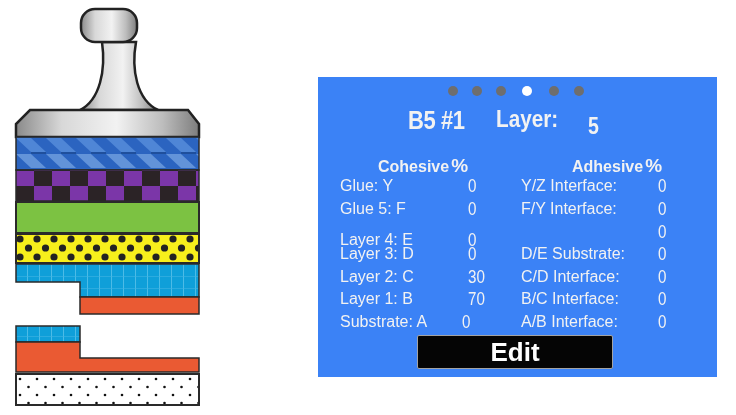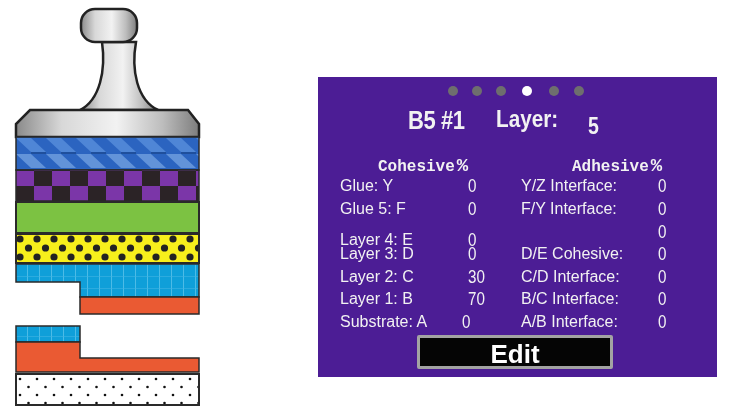--- a/index.html
+++ b/index.html
@@ -5,48 +5,48 @@
   html, body { margin: 0; padding: 0; background: #ffffff; }
   body { width: 736px; height: 415px; position: relative; overflow: hidden; font-family: "Liberation Sans", sans-serif; }
 
   
   .stack { position: absolute; left: 0; top: 0; width: 220px; height: 415px; }
   .stack svg { position: absolute; left: 0; top: 0; }
 
   
   .panel {
     position: absolute; left: 318px; top: 77px; width: 399px; height: 300px;
-    background: #4c1d95; color: #f2f2f2;
+    background: #3b82f6; color: #f2f2f2;
   }
   .dots { position: absolute; left: 0; right: 0; top: 9px; height: 12px; text-align: center; }
   .dot { position: absolute; width: 10px; height: 10px; border-radius: 50%; background: #6e6e6e; top: 0; }
   .dot.active { background: #ffffff; }
 
   .title-row { position: absolute; top: 26px; left: 0; width: 100%; height: 36px; }
   .title-id { position: absolute; left: 90px; top: 3px; font-size: 25px; font-weight: bold; letter-spacing: -0.5px; transform: scaleX(0.88); transform-origin: left; }
   .title-layer-label { position: absolute; left: 178px; top: 3px; font-size: 23px; font-weight: bold; transform: scaleX(0.9); transform-origin: left; }
   .title-layer-val { position: absolute; left: 270px; top: 10px; font-size: 23px; font-weight: bold; transform: scaleX(0.85); transform-origin: left; }
 
-  .col-head { position: absolute; top: 78px; font-size: 16px; font-weight: bold; font-family: Liberation Mono, monospace; }
+  .col-head { position: absolute; top: 78px; font-size: 16px; font-weight: bold; }
   .col-head .pct { font-size: 19px; margin-left: 2px; }
   .head-coh { left: 60px; }
   .head-adh { left: 254px; }
 
   .row { position: absolute; font-size: 16px; height: 22px; line-height: 22px; white-space: nowrap; }
   .lbl { position: absolute; left: 0; }
   .val { position: absolute; font-size: 19px; transform: scaleX(0.8); transform-origin: left; }
 
   .coh-row { left: 22px; width: 170px; }
   .coh-row .val { left: 128px; }
   .adh-row { left: 203px; width: 190px; }
   .adh-row .val { left: 137px; }
 
   .edit-btn {
     position: absolute; left: 99px; top: 258px; width: 196px; height: 34px;
-    border: 3px solid #a3a3a3; box-sizing: border-box; border-radius: 2px;
+    border: 1px solid #a3a3a3; box-sizing: border-box; border-radius: 2px;
     background: #050505; color: #ffffff; font-size: 26px; font-weight: bold;
     text-align: center; line-height: 32px; cursor: pointer;
   }
 </style>
 </head>
 <body>
 
 <div class="stack">
   <svg width="220" height="415" viewBox="0 0 220 415" xmlns="http://www.w3.org/2000/svg">
     <defs>
@@ -173,21 +173,21 @@
       <span class="val">0</span>
     </div>
   <div class="row adh-row" style="top:121px">
       <span class="lbl">F/Y Interface:</span>
       <span class="val">0</span>
     </div>
   <div class="row adh-row" style="top:144px">
       <span class="val">0</span>
     </div>
   <div class="row adh-row" style="top:166px">
-      <span class="lbl">D/E Cohesive:</span>
+      <span class="lbl">D/E Substrate:</span>
       <span class="val">0</span>
     </div>
   <div class="row adh-row" style="top:189px">
       <span class="lbl">C/D Interface:</span>
       <span class="val">0</span>
     </div>
   <div class="row adh-row" style="top:211px">
       <span class="lbl">B/C Interface:</span>
       <span class="val">0</span>
     </div>

